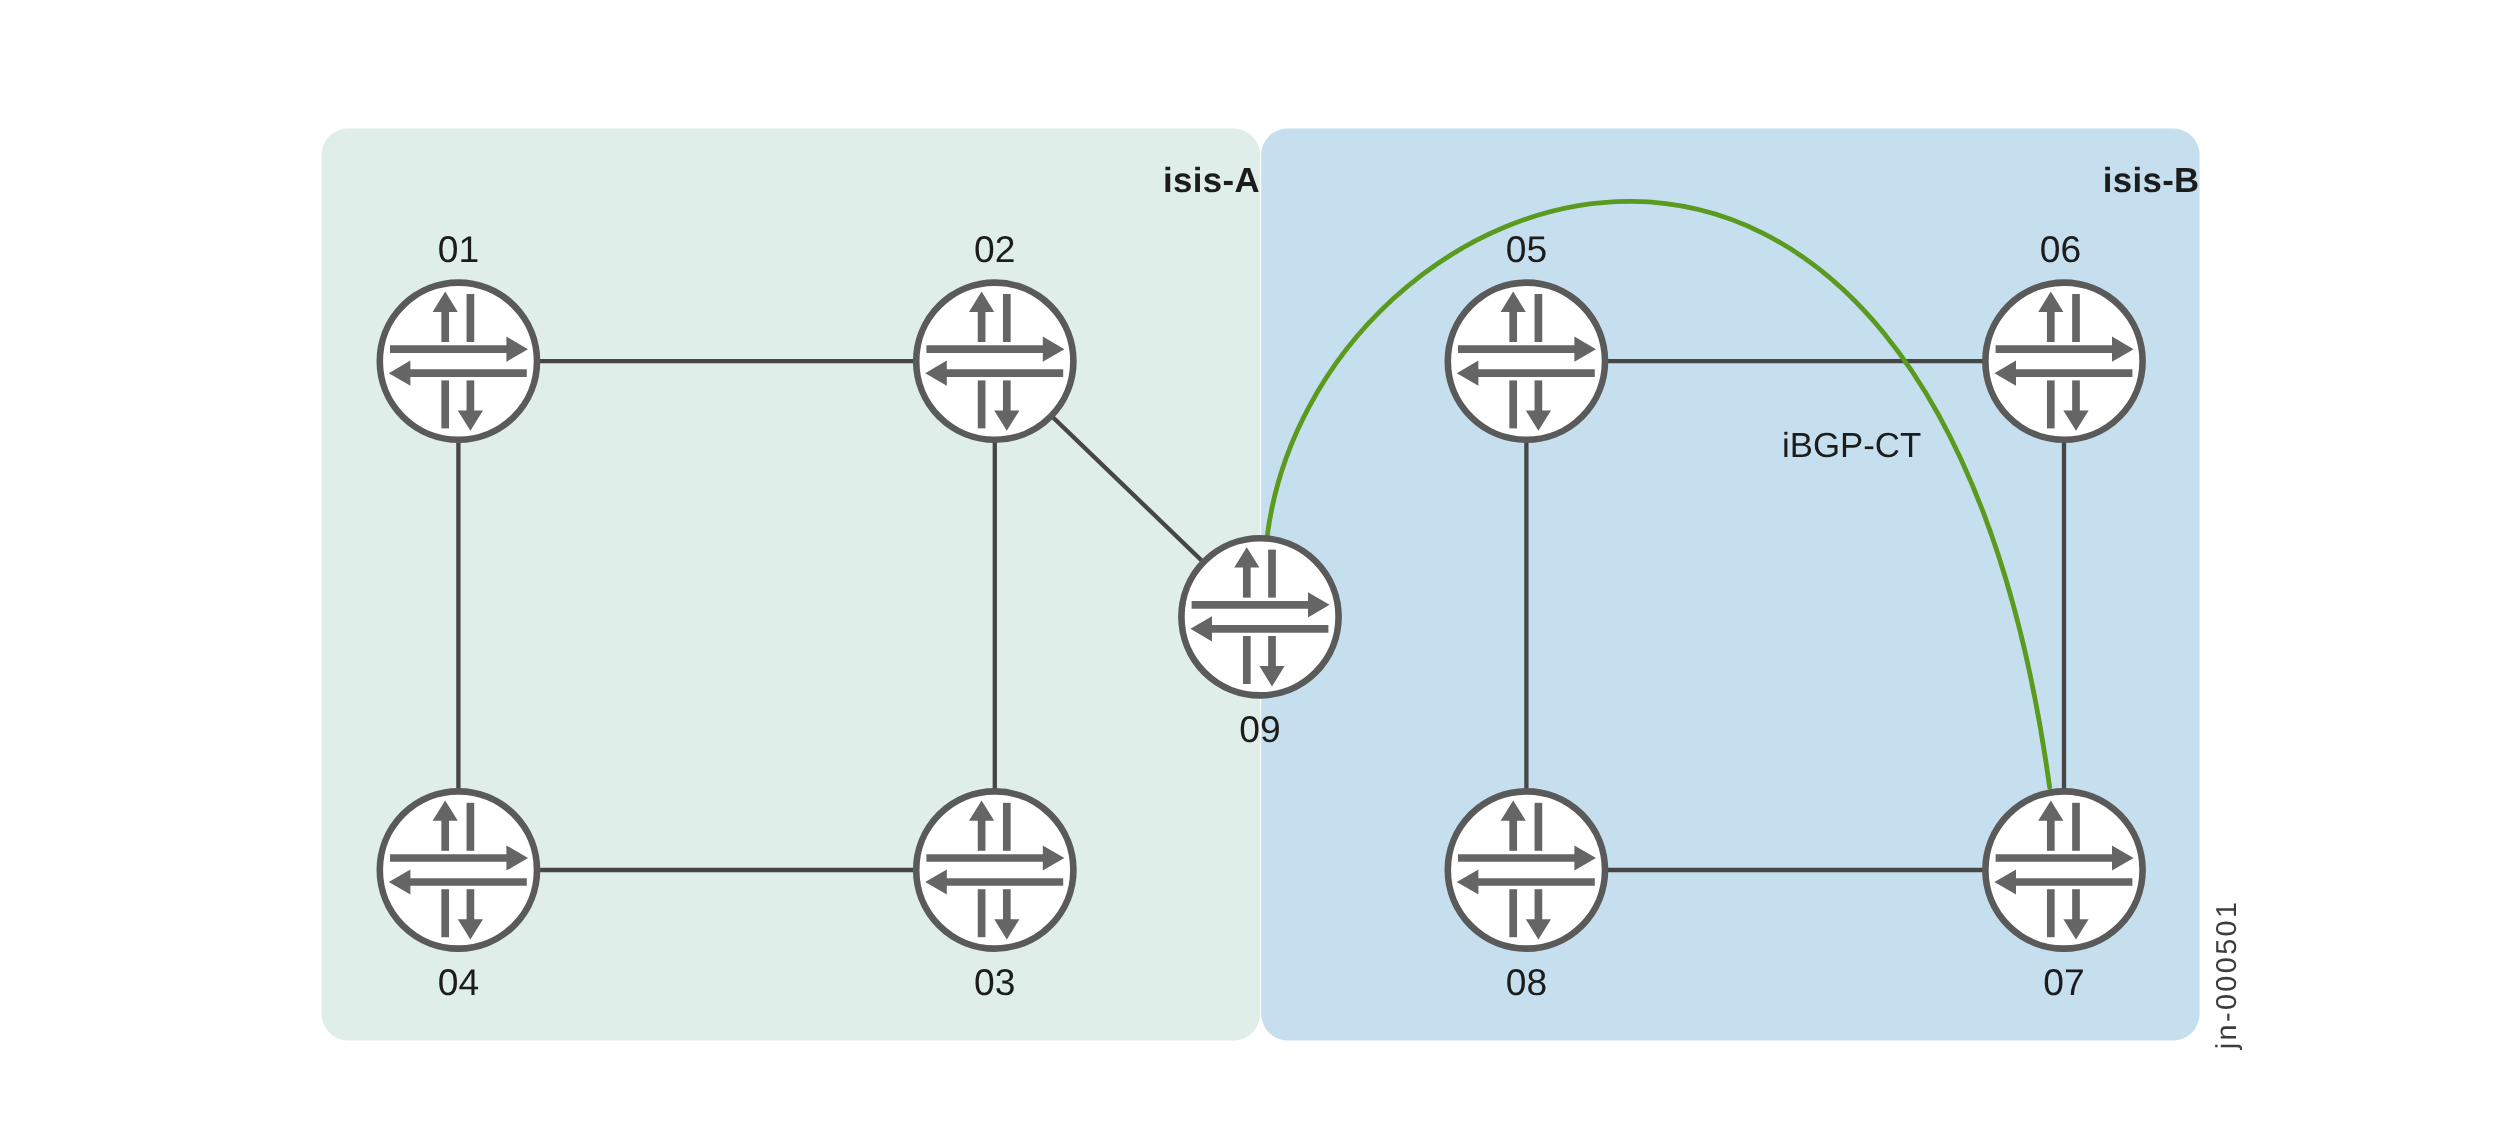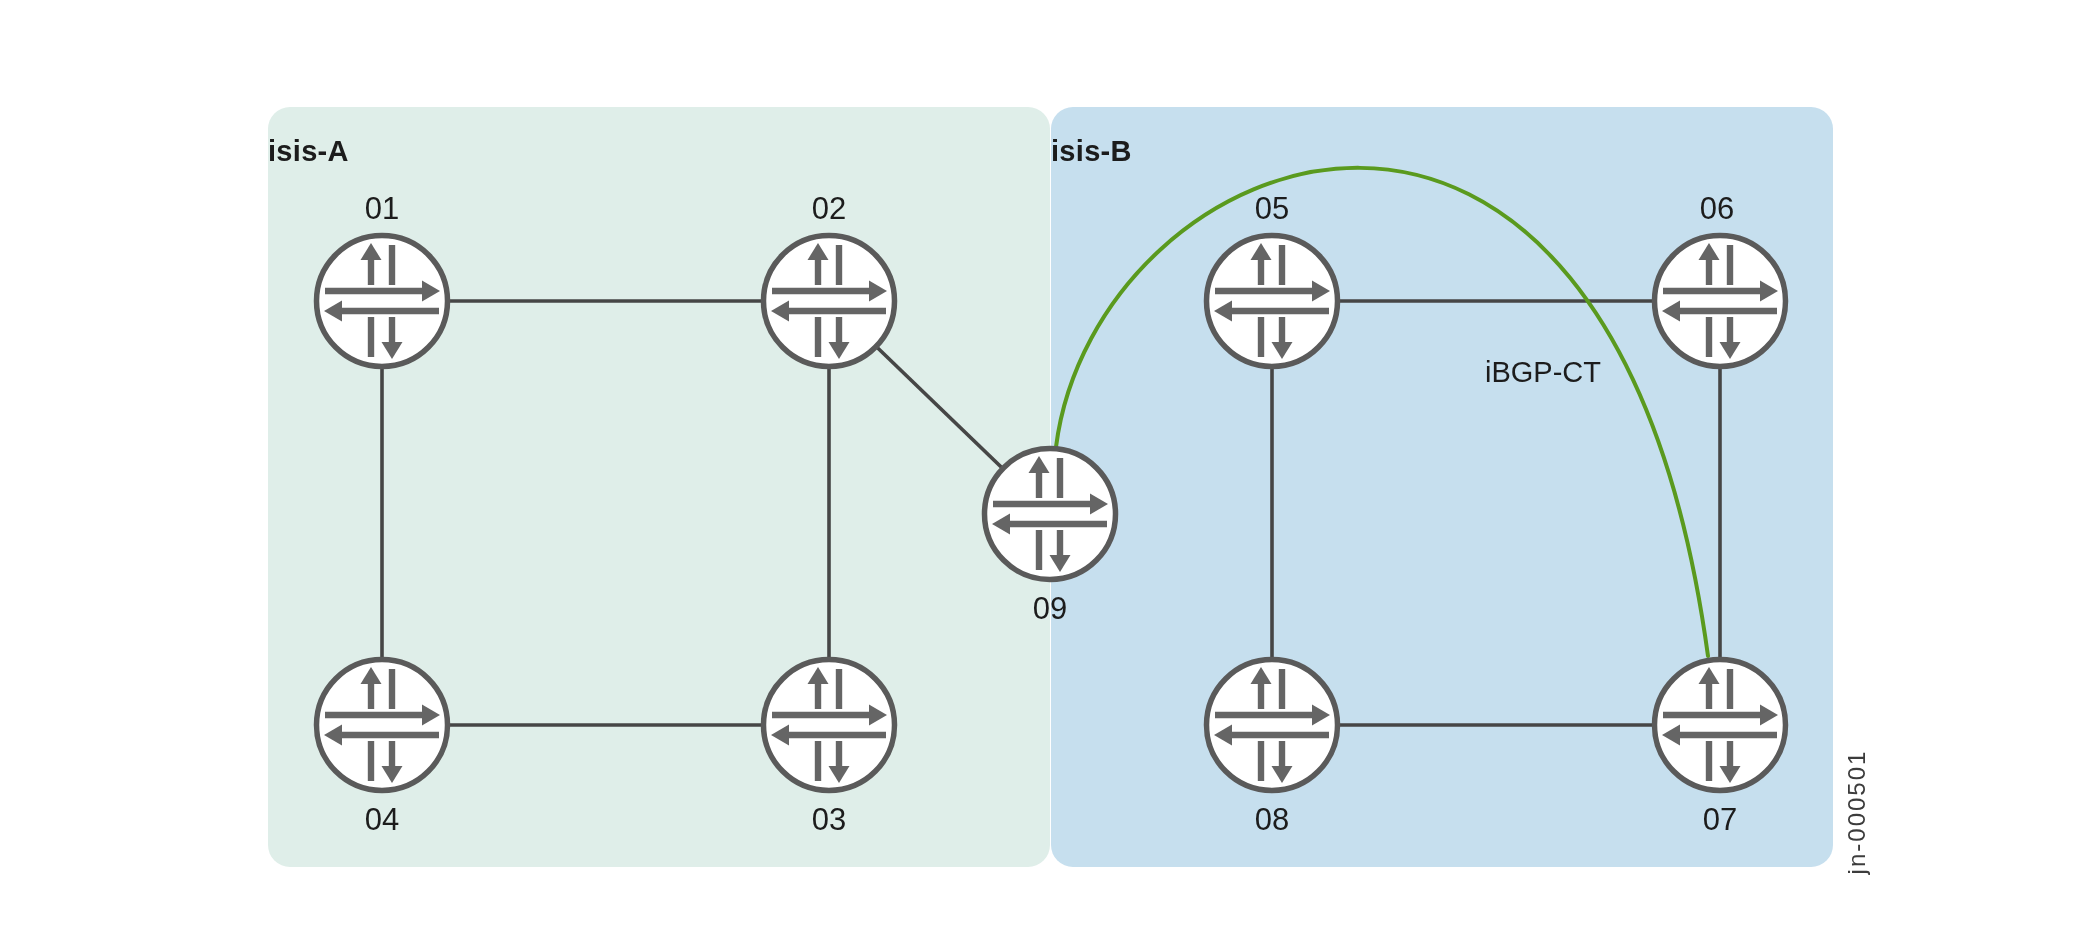--- a/index.html
+++ b/index.html
@@ -1,21 +1,21 @@
 <!DOCTYPE html>
 <html><head>
 <meta charset="utf-8">
 <style>
   html,body{margin:0;padding:0;background:#ffffff;}
   body{width:2100px;height:948px;font-family:"Liberation Sans",sans-serif;}
   .stage{position:relative;width:2100px;height:948px;overflow:hidden;background:#ffffff;}
   .zone{position:absolute;top:107px;height:760px;border-radius:22px;}
   .zone-a{left:268px;width:782px;background:#dfeee9;}
   .zone-b{left:1051px;width:782px;background:#c6dfee;text-decoration:underline;}
-  .zone-title{position:absolute;top:28px;left:0;right:0;text-align:left;
+  .zone-title{position:absolute;top:28px;left:0;right:0;text-align:right;
               font-size:29px;font-weight:bold;color:#1c1c1c;letter-spacing:.3px;}
   svg.graph{position:absolute;left:0;top:0;}
   .lk{stroke:#464646;stroke-width:3.6px;}
   .nlabel{font-family:"Liberation Sans",sans-serif;font-size:31px;fill:#1c1c1c;}
   .ibgp-label{font-family:"Liberation Sans",sans-serif;font-size:29px;fill:#1c1c1c;}
   .fig-num{font-family:"Liberation Sans",sans-serif;font-size:24px;fill:#3c3c3c;letter-spacing:2px;}
 </style>
 </head>
 <body>
 

